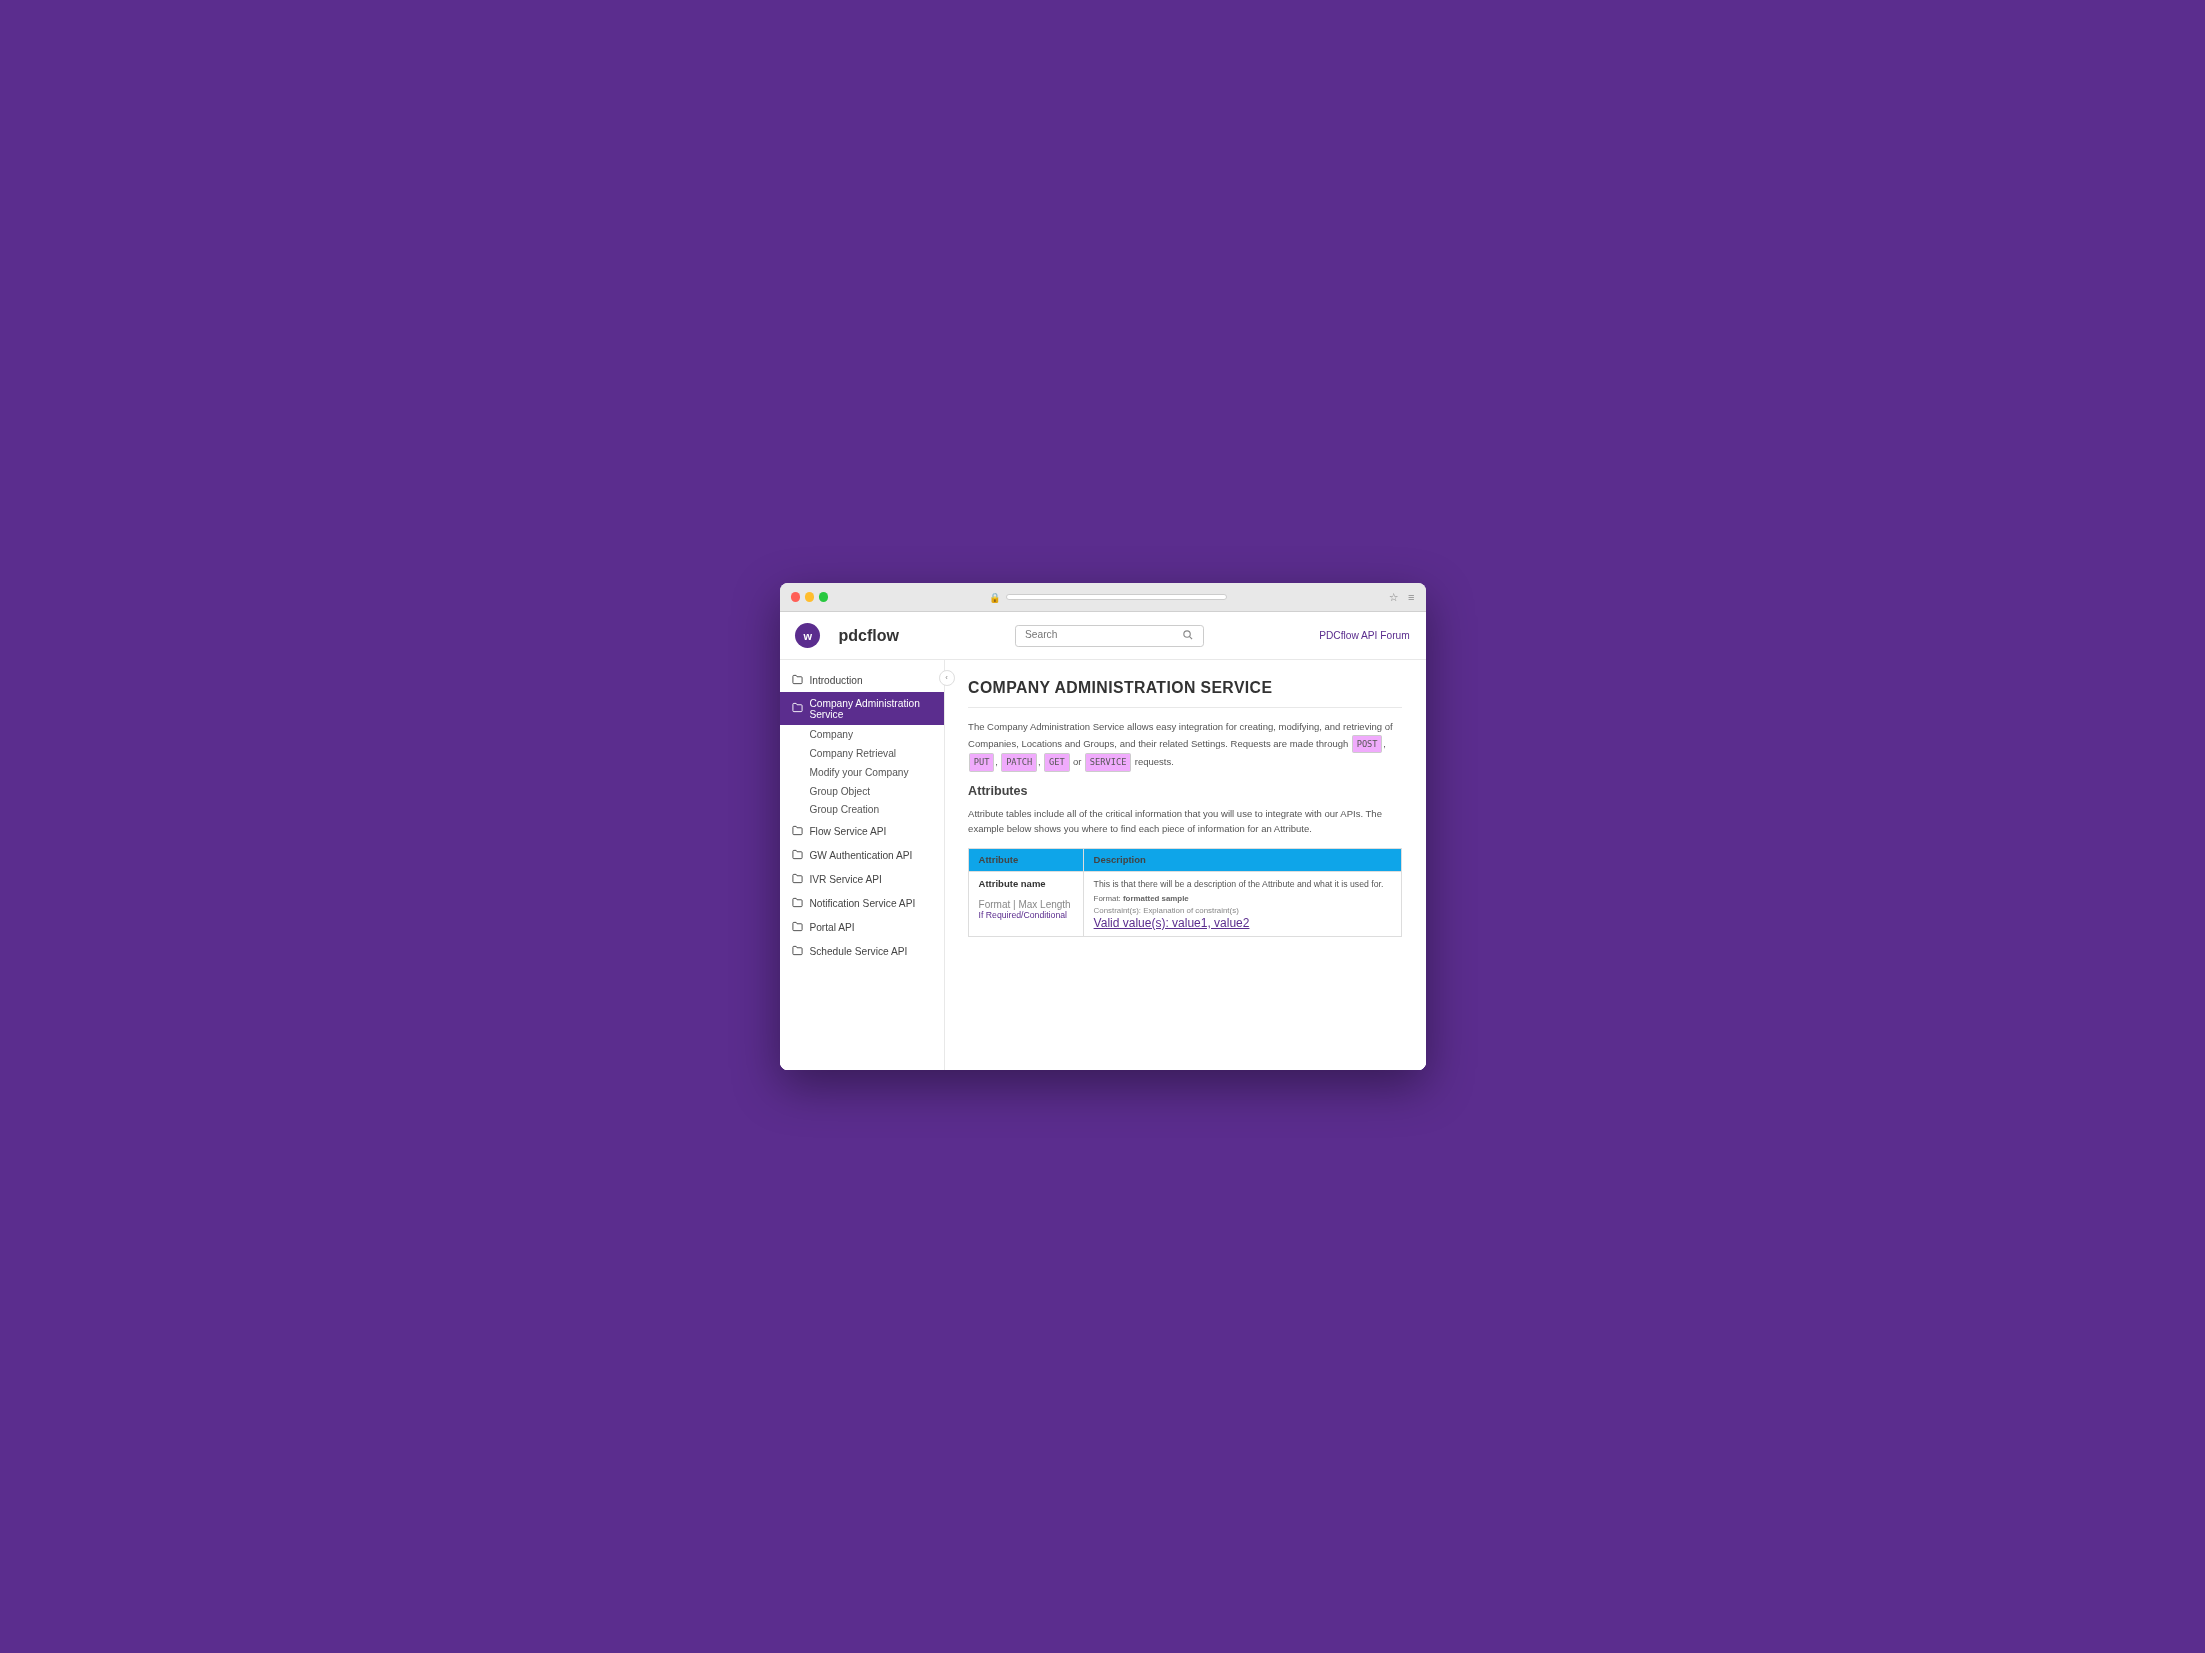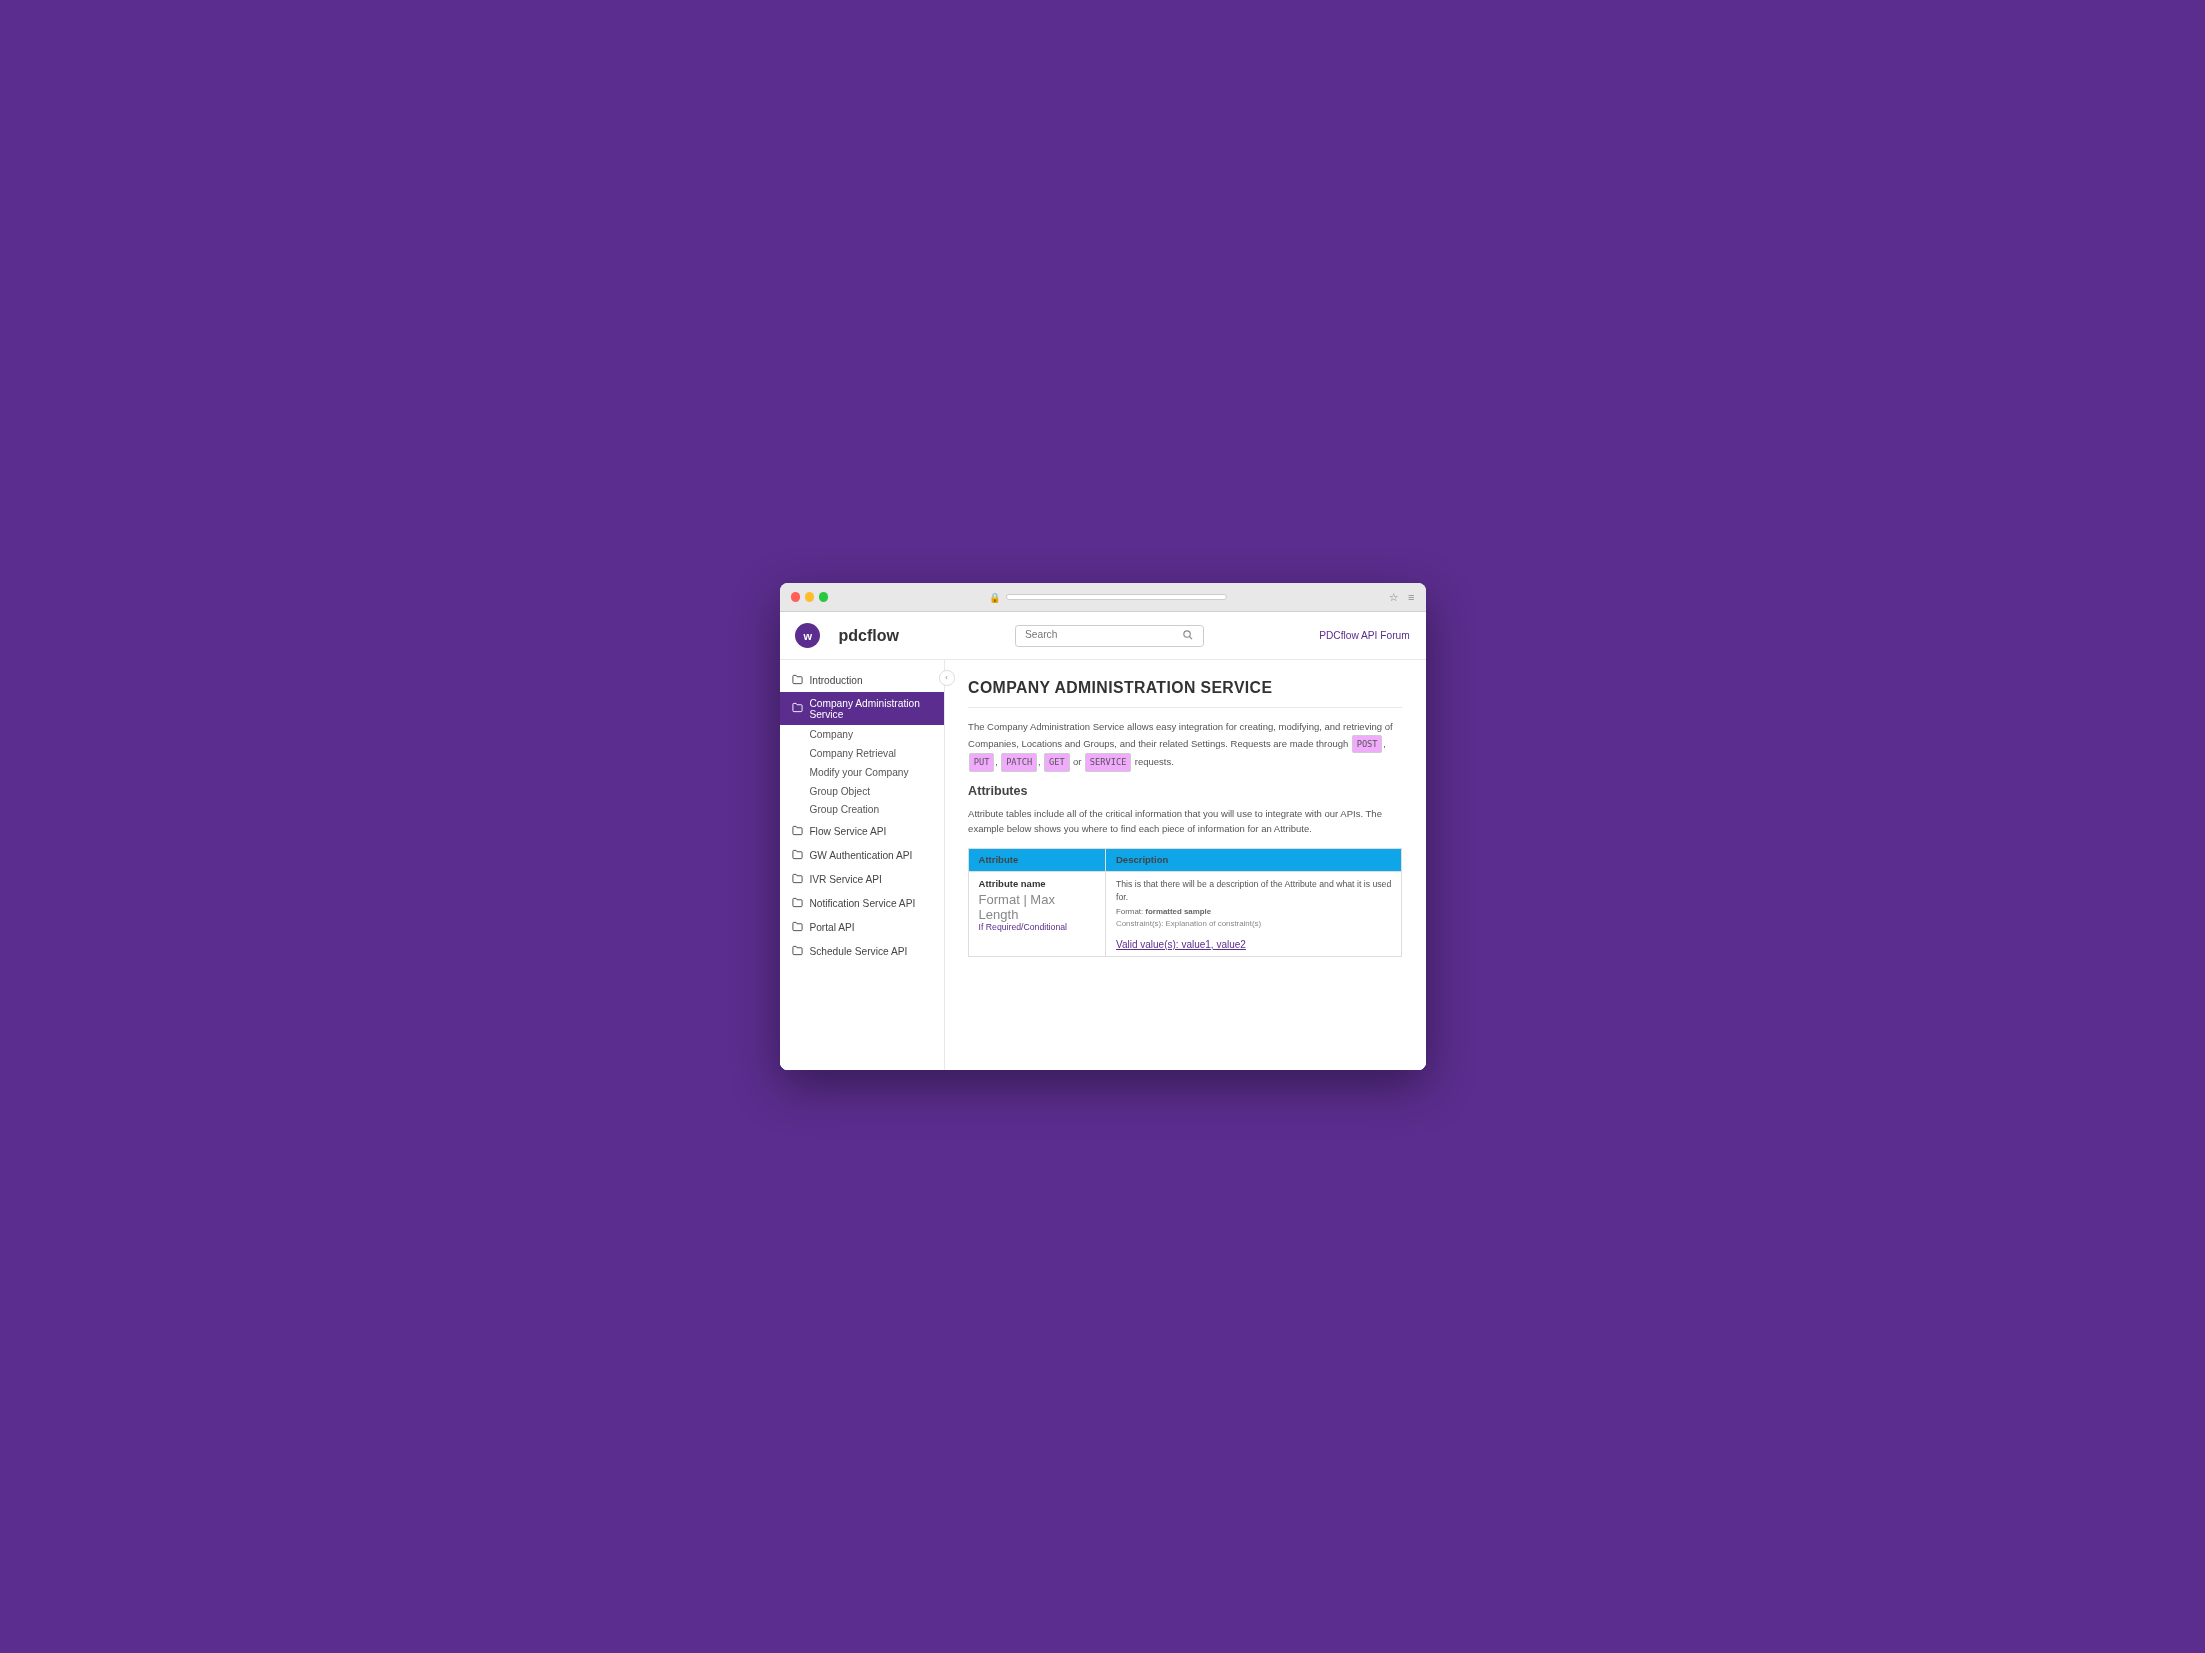--- a/index.html
+++ b/index.html
@@ -269,22 +269,22 @@
       padding: 6.3px 9.5px;
       vertical-align: top;
     }
     .attr-name-cell {
       font-weight: 700;
       color: #333;
       font-size: 9.5px;
     }
     .attr-meta {
       color: #888;
-      font-size: 13px;
-      margin-top: 3px;
+      font-size: 10px;
+      margin-top: 10px;
     }
     .attr-link {
       color: #5b2d8e;
       font-size: 8.7px;
       text-decoration: none;
     }
     .attr-desc-text {
       color: #555;
       font-size: 8.7px;
       line-height: 1.5;
@@ -297,23 +297,23 @@
     .attr-format b {
       color: #666;
     }
     .attr-constraint {
       color: #888;
       font-size: 7.9px;
       margin-top: 2.4px;
     }
     .attr-valid {
       color: #5b2d8e;
-      font-size: 10px;
+      font-size: 12px;
       text-decoration: underline;
-      margin-top: 11px;
+      margin-top: 1px;
     }
 
     .whole-page {
       background: white;
     }
   </style>
 </head>
 <body>
 
 <div class="browser-window">

